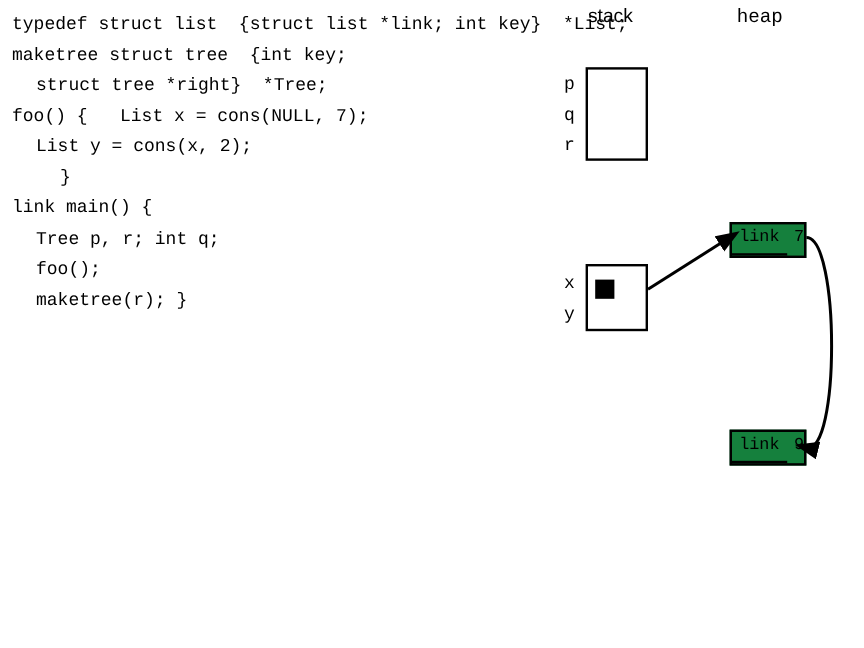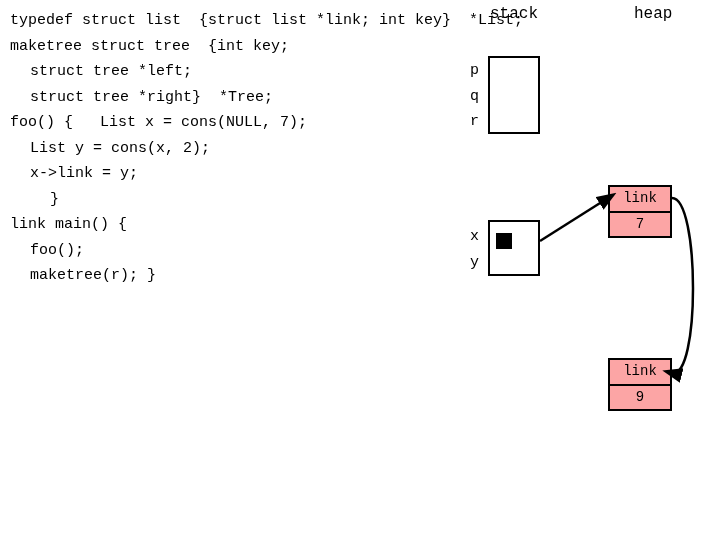--- a/index.html
+++ b/index.html
@@ -35,28 +35,28 @@
       left: 430px;
       top: 0;
       width: 290px;
       height: 540px;
     }
 
     .label-stack {
       position: absolute;
       top: 5px;
       left: 60px;
-      font-family: Liberation Mono, monospace;
+      font-family: Liberation Sans, sans-serif;
       font-size: 16px;
     }
 
     .label-heap {
       position: absolute;
       top: 5px;
-      left: 204px;
+      left: 184px;
       font-family: 'Courier New', monospace;
       font-size: 16px;
     }
 
     
     .var-label {
       position: absolute;
       font-family: 'Courier New', monospace;
       font-size: 15px;
     }
@@ -65,23 +65,23 @@
     .stack-box {
       position: absolute;
       border: 2px solid #000;
       background: #fff;
     }
 
     
     .heap-box {
       position: absolute;
       border: 2px solid #000;
-      background: #fca5a5;
+      background: #15803d;
       display: flex;
-      flex-direction: column;
+      flex-direction: row;
     }
 
     .heap-cell {
       border-bottom: 2px solid #000;
       text-align: center;
       font-family: 'Courier New', monospace;
       font-size: 14px;
       padding: 2px 6px;
       line-height: 1.4;
     }
@@ -99,27 +99,26 @@
       overflow: visible;
       pointer-events: none;
     }
   </style>
 </head>
 <body>
 
 <div class="code-area">
   <div class="code-line">typedef struct list  {struct list *link; int key}  *List;</div>
   <div class="code-line">maketree struct tree  {int key;</div>
-  <div class="code-line indent1">struct tree *left;</div>
   <div class="code-line indent1">struct tree *right}  *Tree;</div>
   <div class="code-line">foo() {   List x = cons(NULL, 7);</div>
   <div class="code-line indent1">List y = cons(x, 2);</div>
-  <div class="code-line indent1">x-&gt;link = y;</div>
   <div class="code-line indent2">}</div>
   <div class="code-line">link main() {</div>
+  <div class="code-line indent1">Tree p, r; int q;</div>
   <div class="code-line indent1">foo();</div>
   <div class="code-line indent1">maketree(r); }</div>
 </div>
 
 <div class="diagram-area">
 
   <div class="label-stack">stack</div>
   <div class="label-heap">heap</div>
 
   <div class="var-label" style="left:40px; top:62px;">p</div>

